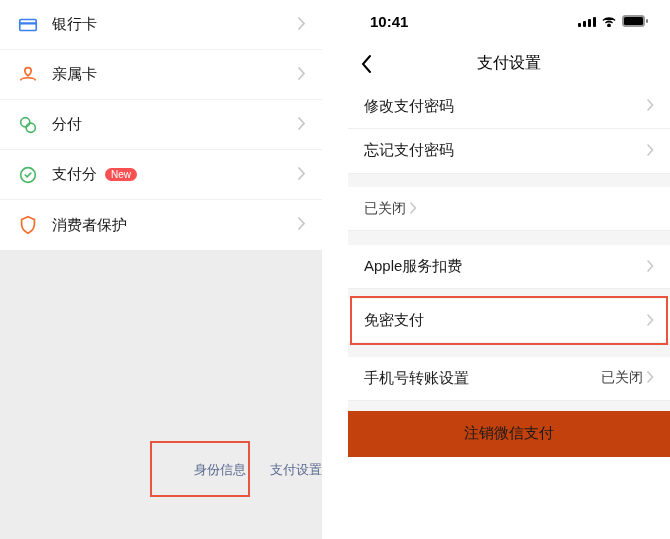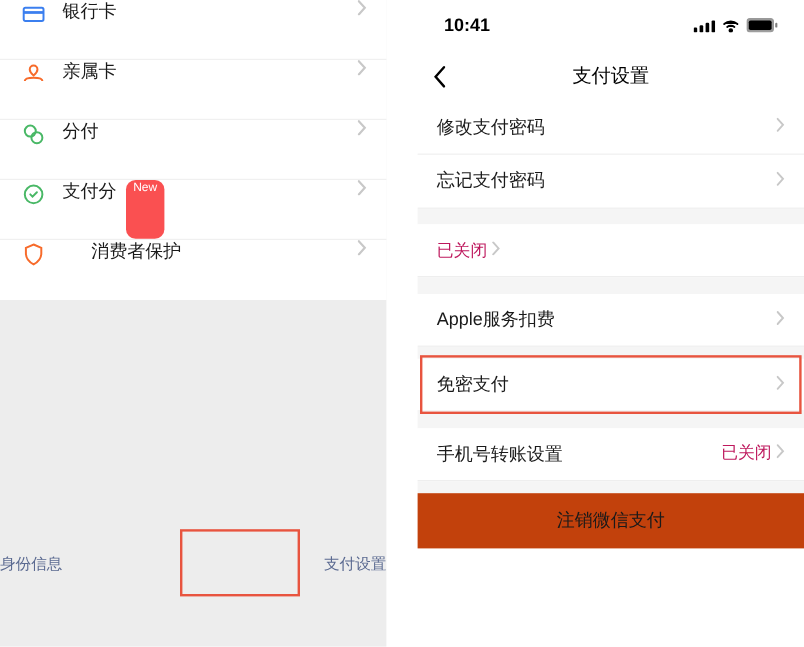--- a/index.html
+++ b/index.html
@@ -26,27 +26,28 @@
       background: #fff;
       display: flex;
       flex-direction: column;
       position: relative;
     }
     .list-group {
       background: #fff;
     }
     .list-item {
       display: flex;
+      align-items: center;
       height: 50px;
       padding: 0 16px;
       border-bottom: 1px solid #f0f0f0;
       background: #fff;
       position: relative;
     }
-    .list-item:last-child { border-bottom: none; gap: 24px; }
+    .list-item:last-child { border-bottom: none; }
     .list-icon {
       width: 24px;
       height: 24px;
       margin-right: 12px;
       display: flex;
       align-items: center;
       justify-content: center;
       flex-shrink: 0;
     }
     .list-label {
@@ -66,21 +67,21 @@
       border-radius: 8px;
       margin-left: 8px;
       font-weight: 500;
     }
     .bottom-links {
       position: absolute;
       bottom: 60px;
       left: 0;
       right: 0;
       display: flex;
-      justify-content: space-between;
+      justify-content: flex-end;
       gap: 24px;
     }
     .bottom-link {
       font-size: 13px;
       color: #5b6a91;
     }
     .highlight-box-left {
       position: absolute;
       border: 2px solid #e8543f;
       pointer-events: none;
@@ -133,21 +134,21 @@
       background: #fff;
       position: relative;
     }
     .r-label {
       flex: 1;
       font-size: 15px;
       color: #1a1a1a;
     }
     .r-secondary {
       font-size: 14px;
-      color: #be185d;
+      color: #404040;
       margin-right: 4px;
       text-align: center;
     }
     .section-gap {
       height: 14px;
       background: #f5f5f5;
     }
     .section-gap-small {
       height: 10px;
       background: #f5f5f5;

